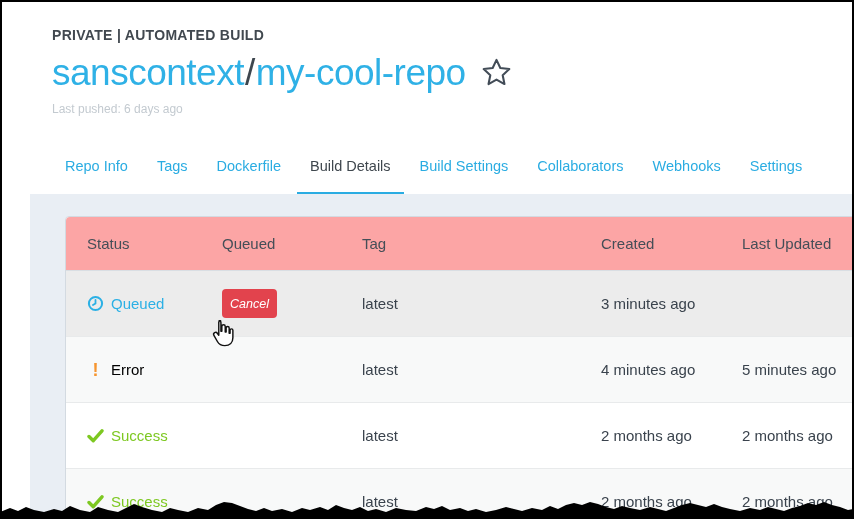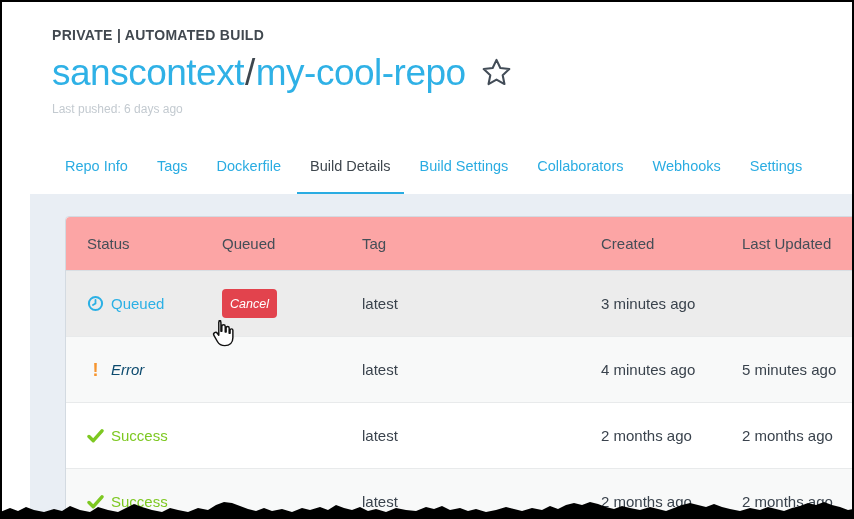--- a/index.html
+++ b/index.html
@@ -38,21 +38,21 @@
     height:53px; background:#fca5a5; color:#454e57;
     border-bottom:1px solid #d9dee3; border-radius:4px 4px 0 0;
   }
   .cell { display:flex; align-items:center; padding-left:21px; box-sizing:border-box; overflow:hidden; }
   .trow { height:65px; background:#fff; cursor:pointer; }
   .trow + .trow { border-top:1px solid #e8eaeb; }
   .trow.stripe { background:#f8f9f9; }
   .trow.highlight { background:#ececec; }
   .status-icon { display:inline-flex; width:17px; justify-content:center; margin-right:7px; flex-shrink:0; }
   .status-queued  { color:#2bb0e5; }
-  .status-error   { color:#0c4a6e;font-style:italic; }
+  .status-error   { color:#000000; }
   .status-success { color:#7dc821; }
   .excl { font-size:18px; font-weight:800; color:#f6952f; line-height:1; }
   .cancel-btn {
     width:55px; height:29px; background:#e2434d; color:#fff; border:none;
     border-radius:4px; font-size:12.5px; font-family:inherit; cursor:pointer;font-style:italic;
   }
   
   .torn  { position:absolute; left:-2px; bottom:0; width:858px; height:20px; z-index:5; pointer-events:none; }
   .cursor{ position:absolute; left:207px; top:317px; z-index:6; pointer-events:none; }
 </style>

